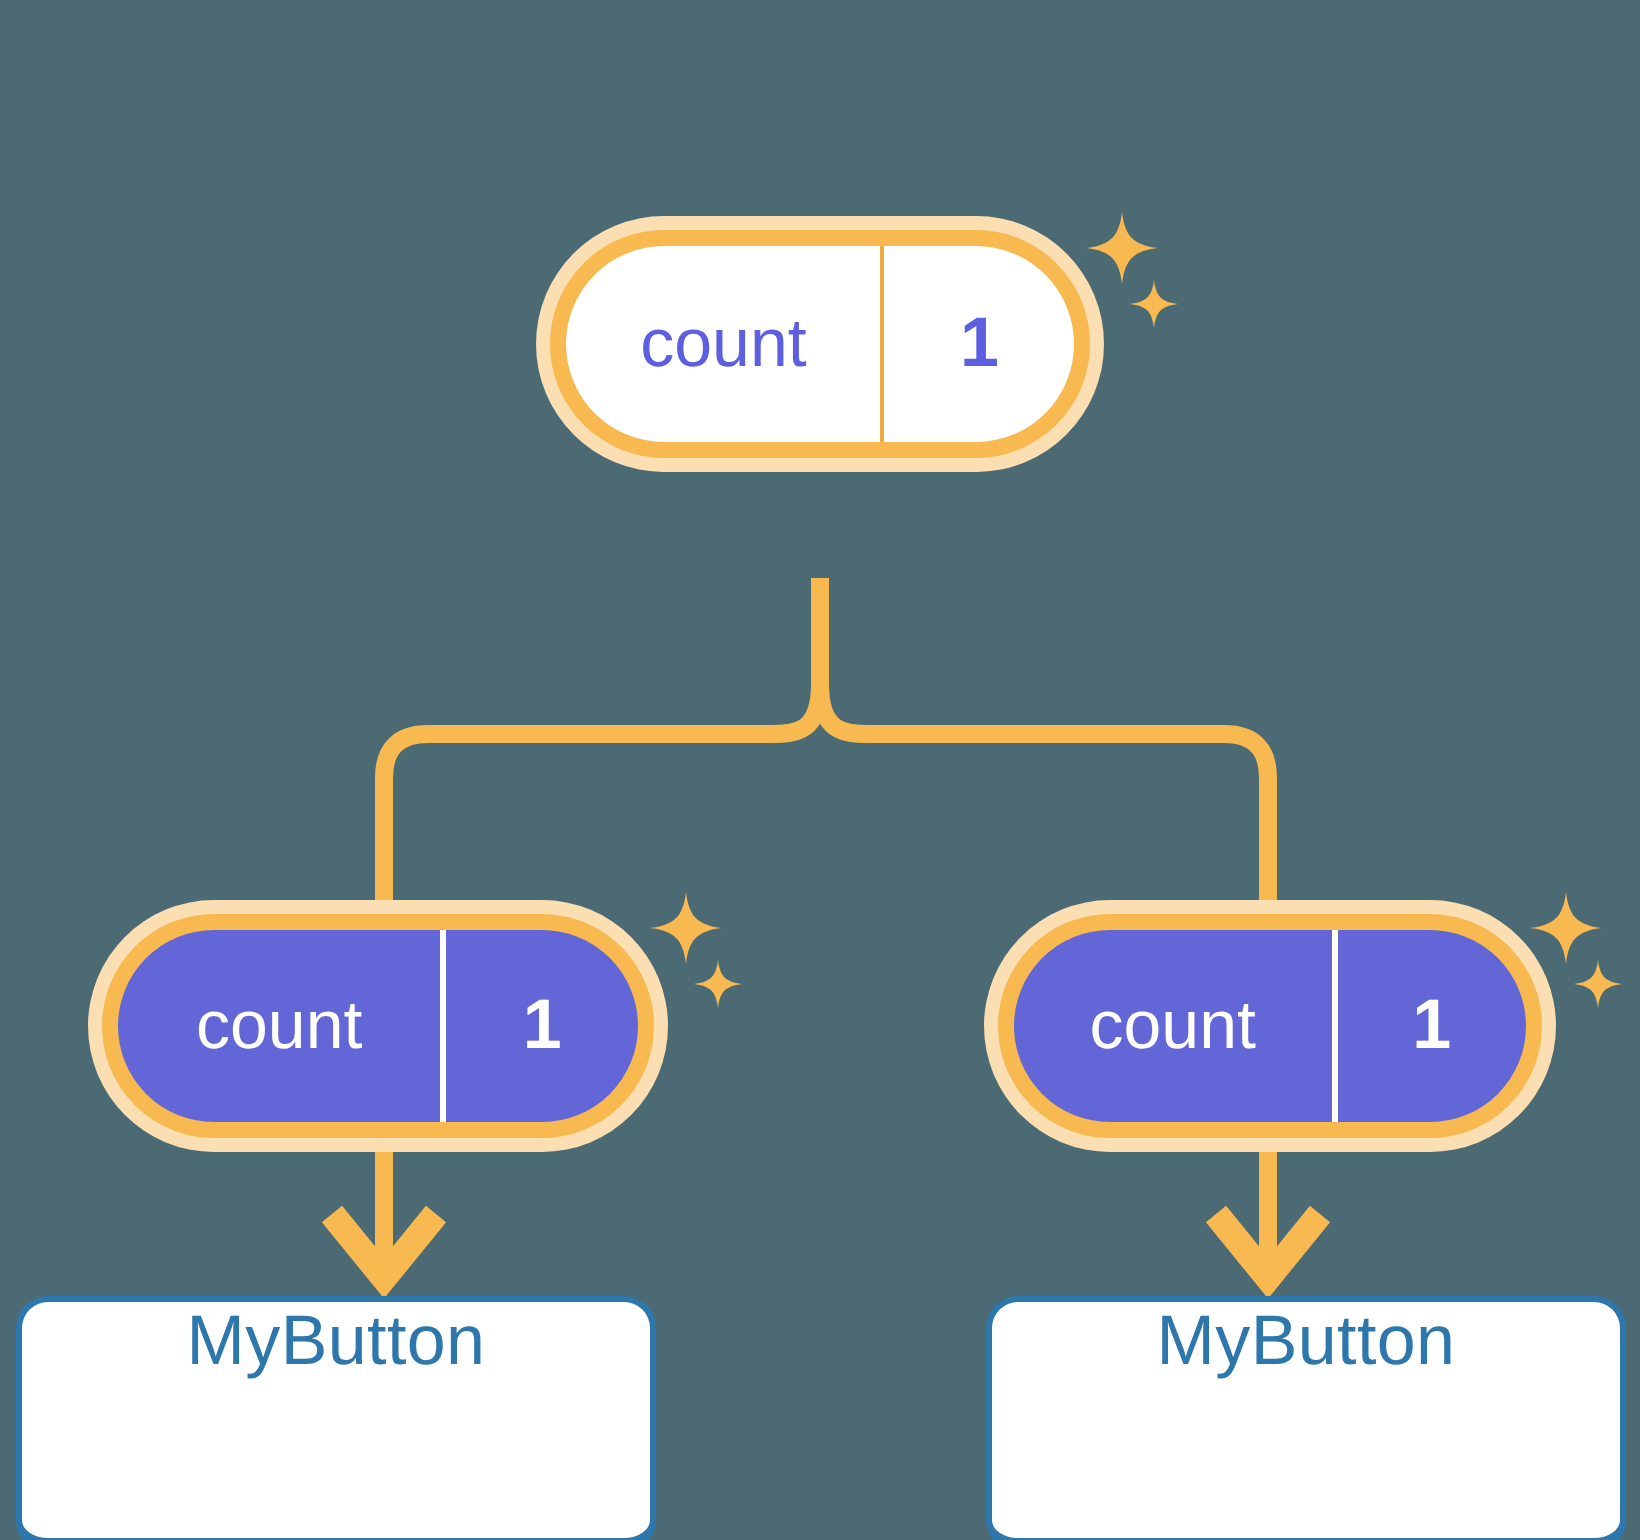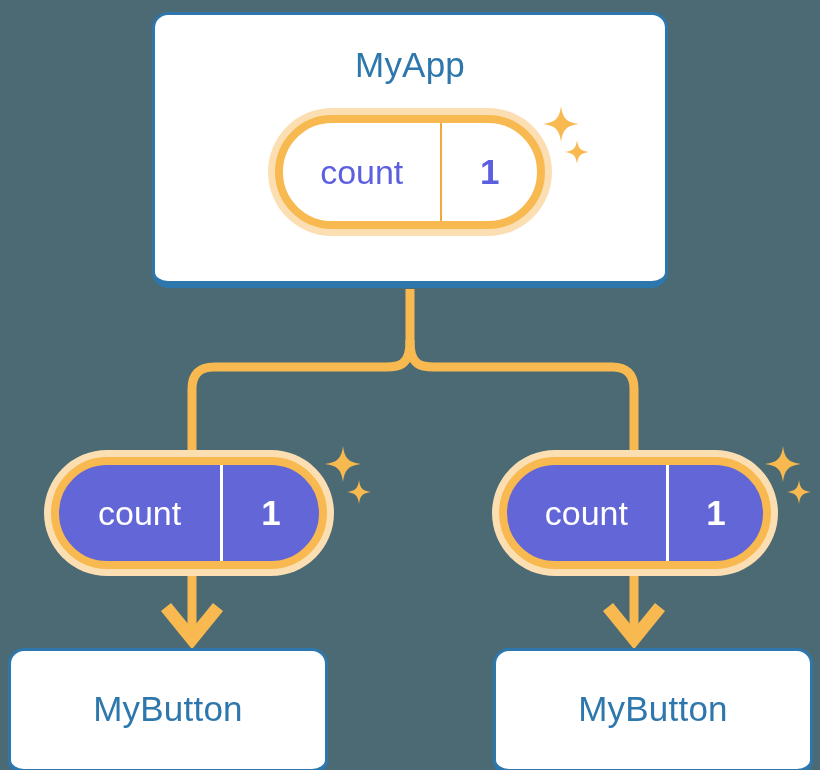--- a/index.html
+++ b/index.html
@@ -57,21 +57,20 @@
   #app-card .card-title {
     margin-top: 30px;
   }
 
   .button-card {
     width: 320px;
     height: 128px;
     top: 648px;
   }
   .button-card .card-title {
-    margin-top: 38px;
   }
   #button-card-left  { left: 8px; }
   #button-card-right { left: 493px; }
 
   
   .pill-wrap {
     position: absolute;
     display: flex;
     align-items: center;
     justify-content: center;
@@ -142,23 +141,20 @@
 
     <path d="M410 342 C410 366 422 367 434 367 L612 367 Q634 367 634 389 L634 450" stroke="#f8b950" stroke-width="9" stroke-linecap="round" fill="none"></path>
 
     <path d="M192 576 L192 640" stroke="#f8b950" stroke-width="9" stroke-linecap="butt"></path>
     <path d="M166 607 L192 639 L218 607" stroke="#f8b950" stroke-width="13" stroke-linecap="butt" stroke-linejoin="miter" fill="none"></path>
 
     <path d="M634 576 L634 640" stroke="#f8b950" stroke-width="9" stroke-linecap="butt"></path>
     <path d="M608 607 L634 639 L660 607" stroke="#f8b950" stroke-width="13" stroke-linecap="butt" stroke-linejoin="miter" fill="none"></path>
   </svg>
 
-  <div id="app-card" class="card">
-    <div class="card-title">MyApp</div>
-  </div>
 
   <div id="pill-app" class="pill-wrap pill--light">
     <div class="pill">
       <div class="pill-key">count</div>
       <div class="pill-val">1</div>
     </div>
   </div>
 
   <div class="sparkle" style="left:543px; top:106px;">
     <svg width="36" height="36" viewBox="0 0 100 100">

